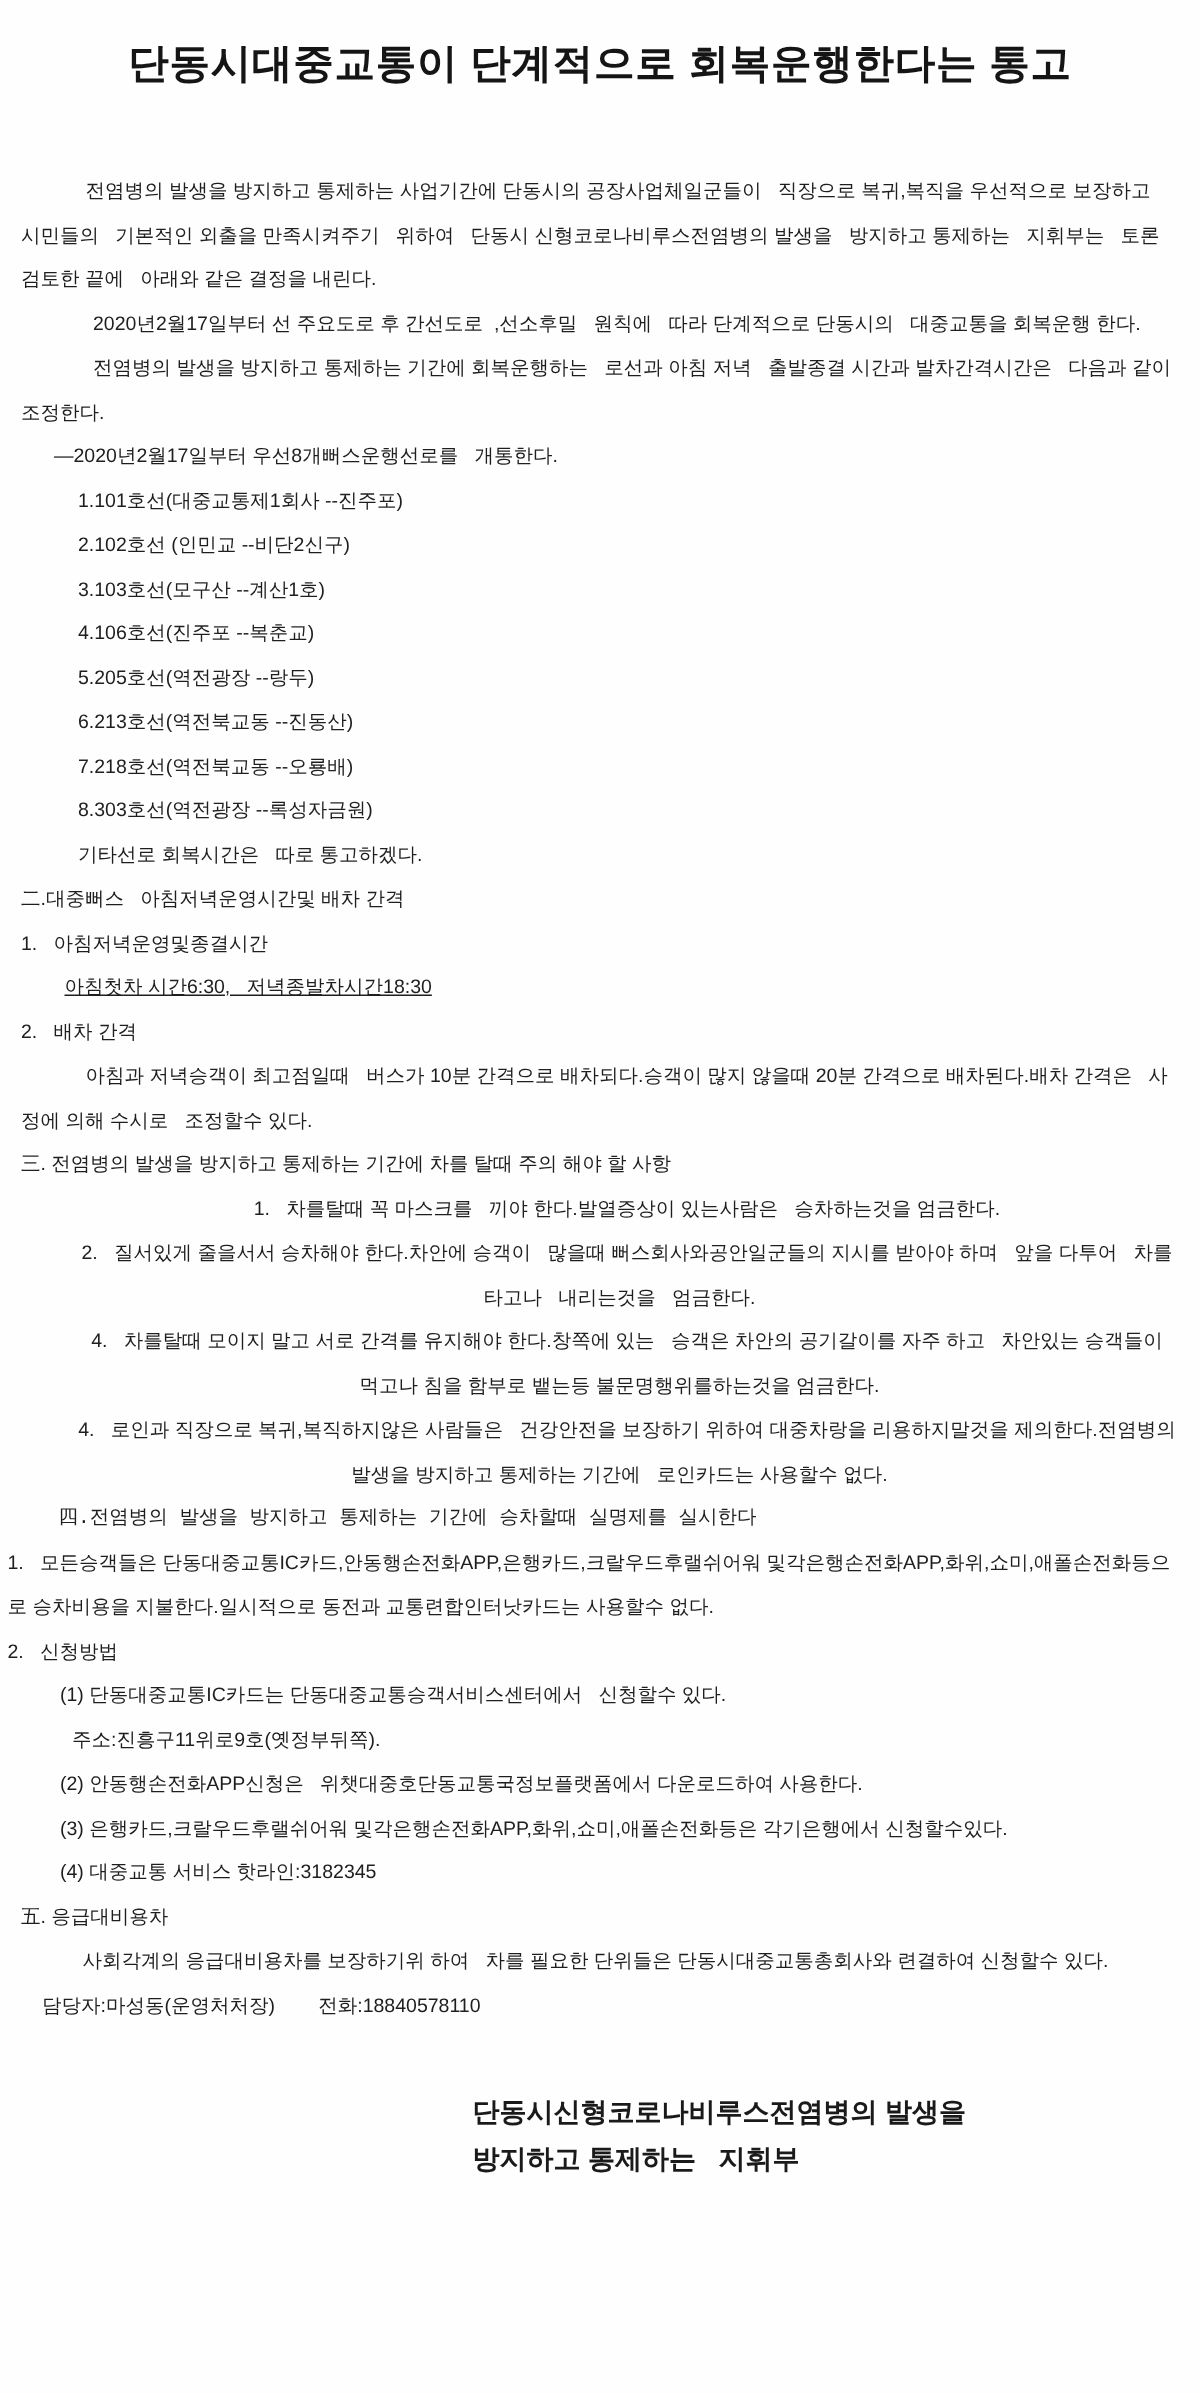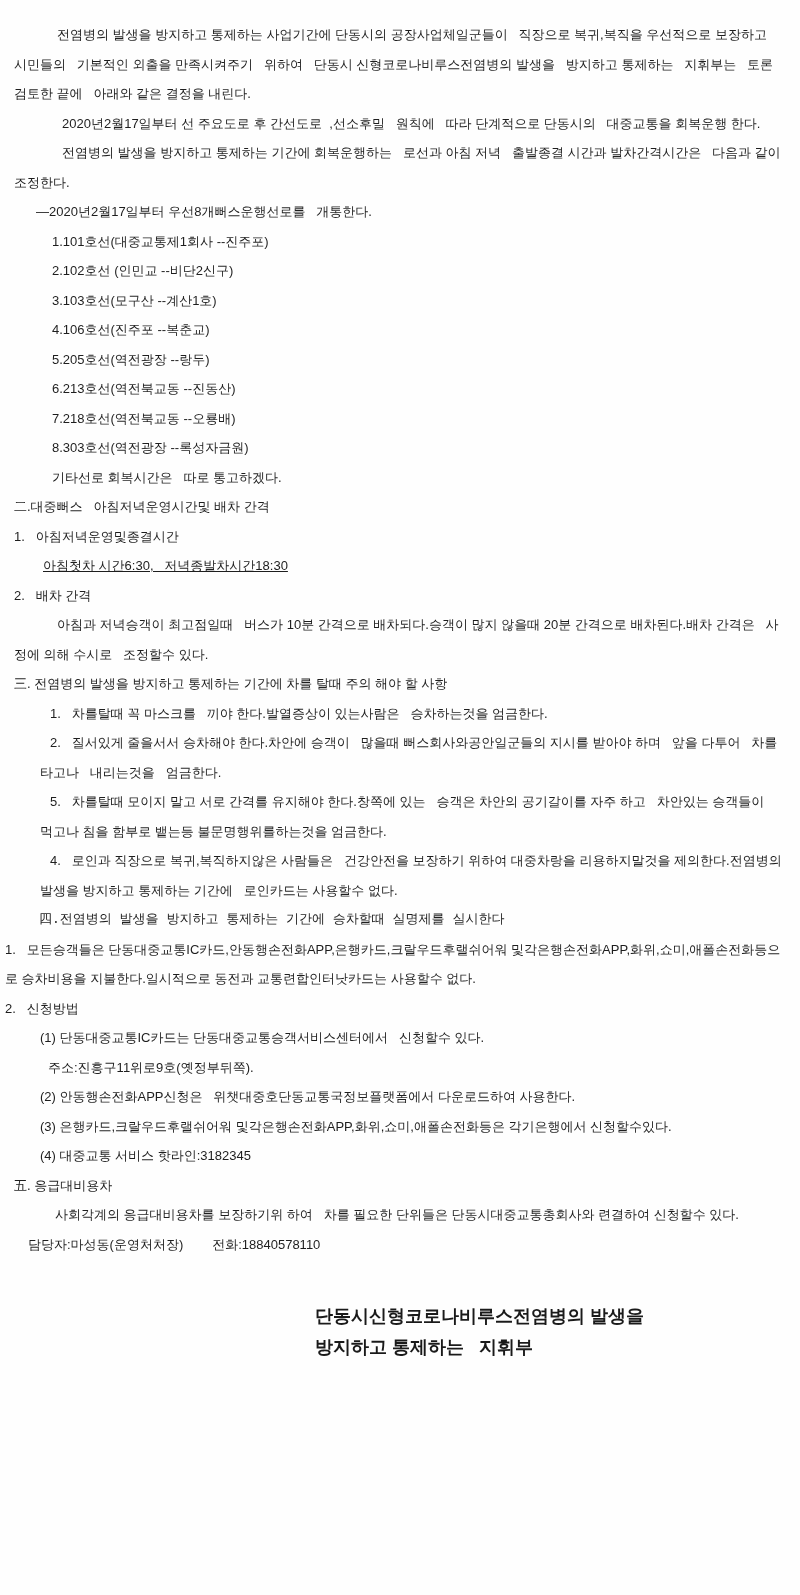--- a/index.html
+++ b/index.html
@@ -31,21 +31,21 @@
     line-height: 29.5px;
     white-space: pre-wrap;
     color: #1e1e1e;
   }
   .ind43   { text-indent: 43px; }
   .ind48   { text-indent: 48px; }
   .dash    { margin-left: 22px; }
   .route   { margin-left: 38px; }
   .sec     { margin-left: 0; }
   .sub29   { margin-left: 29px; text-decoration: underline; }
-  .item    { margin-left: 26px; text-indent: 10px; }
+  .item    { margin-left: 26px; text-indent: 10px; text-align: center; }
   .sec4    { margin-left: 25px; font-family: Liberation Mono, monospace; }
   .flushnum{ margin-left: -9px; }
   .paren   { margin-left: 14px; text-indent: 12px; }
   .addr    { margin-left: 34px; }
   .fivesub { margin-left: 14px; text-indent: 27px; }
   .contact { margin-left: 14px; }
   .signature {
     margin-top: 42px;
     margin-left: 301px;
   }
@@ -55,20 +55,21 @@
     line-height: 31px;
     font-weight: bold;
     color: #1a1a1a;
     white-space: pre-wrap;
   }
 </style>
 </head>
 <body>
 
 <div class="page">
+  <h1 class="title">단동시대중교통이 단계적으로 회복운행한다는 통고</h1>
 
   <p class="line ind43">전염병의 발생을 방지하고 통제하는 사업기간에 단동시의 공장사업체일군들이   직장으로 복귀,복직을 우선적으로 보장하고   시민들의   기본적인 외출을 만족시켜주기   위하여   단동시 신형코로나비루스전염병의 발생을   방지하고 통제하는   지휘부는   토론검토한 끝에   아래와 같은 결정을 내린다.</p>
   <p class="line ind48">2020년2월17일부터 선 주요도로 후 간선도로  ,선소후밀   원칙에   따라 단계적으로 단동시의   대중교통을 회복운행 한다.</p>
   <p class="line ind48">전염병의 발생을 방지하고 통제하는 기간에 회복운행하는   로선과 아침 저녁   출발종결 시간과 발차간격시간은   다음과 같이   조정한다.</p>
   <p class="line dash">—2020년2월17일부터 우선8개뻐스운행선로를   개통한다.</p>
   <p class="line route">1.101호선(대중교통제1회사 --진주포)</p>
   <p class="line route">2.102호선 (인민교 --비단2신구)</p>
   <p class="line route">3.103호선(모구산 --계산1호)</p>
   <p class="line route">4.106호선(진주포 --복춘교)</p>
   <p class="line route">5.205호선(역전광장 --랑두)</p>
@@ -77,21 +78,21 @@
   <p class="line route">8.303호선(역전광장 --록성자금원)</p>
   <p class="line route">기타선로 회복시간은   따로 통고하겠다.</p>
   <p class="line sec">二.대중뻐스   아침저녁운영시간및 배차 간격</p>
   <p class="line sec">1.   아침저녁운영및종결시간</p>
   <p class="line sub29">아침첫차 시간6:30,   저녁종발차시간18:30</p>
   <p class="line sec">2.   배차 간격</p>
   <p class="line ind43">아침과 저녁승객이 최고점일때   버스가 10분 간격으로 배차되다.승객이 많지 않을때 20분 간격으로 배차된다.배차 간격은   사정에 의해 수시로   조정할수 있다.</p>
   <p class="line sec">三. 전염병의 발생을 방지하고 통제하는 기간에 차를 탈때 주의 해야 할 사항</p>
   <p class="line item">1.   차를탈때 꼭 마스크를   끼야 한다.발열증상이 있는사람은   승차하는것을 엄금한다.</p>
   <p class="line item">2.   질서있게 줄을서서 승차해야 한다.차안에 승객이   많을때 뻐스회사와공안일군들의 지시를 받아야 하며   앞을 다투어   차를 타고나   내리는것을   엄금한다.</p>
-  <p class="line item">5.   차를탈때 모이지 말고 서로 간격를 유지해야 한다.창쪽에 있는   승객은 차안의 공기갈이를 자주 하고   차안있는 승객들이   먹고나 침을 함부로 뱉는등 불문명행위를하는것을 엄금한다.</p>
+  <p class="line item">4.   차를탈때 모이지 말고 서로 간격를 유지해야 한다.창쪽에 있는   승객은 차안의 공기갈이를 자주 하고   차안있는 승객들이   먹고나 침을 함부로 뱉는등 불문명행위를하는것을 엄금한다.</p>
   <p class="line item">4.   로인과 직장으로 복귀,복직하지않은 사람들은   건강안전을 보장하기 위하여 대중차랑을 리용하지말것을 제의한다.전염병의 발생을 방지하고 통제하는 기간에   로인카드는 사용할수 없다.</p>
   <p class="line sec4">四.전염병의 발생을 방지하고 통제하는 기간에 승차할때 실명제를 실시한다</p>
   <p class="line flushnum">1.   모든승객들은 단동대중교통IC카드,안동행손전화APP,은행카드,크랄우드후랠쉬어워 및각은행손전화APP,화위,쇼미,애폴손전화등으로 승차비용을 지불한다.일시적으로 동전과 교통련합인터낫카드는 사용할수 없다.</p>
   <p class="line flushnum">2.   신청방법</p>
   <p class="line paren">(1) 단동대중교통IC카드는 단동대중교통승객서비스센터에서   신청할수 있다.</p>
   <p class="line addr">주소:진흥구11위로9호(옛정부뒤쪽).</p>
   <p class="line paren">(2) 안동행손전화APP신청은   위챗대중호단동교통국정보플랫폼에서 다운로드하여 사용한다.</p>
   <p class="line paren">(3) 은행카드,크랄우드후랠쉬어워 및각은행손전화APP,화위,쇼미,애폴손전화등은 각기은행에서 신청할수있다.</p>
   <p class="line paren">(4) 대중교통 서비스 핫라인:3182345</p>
   <p class="line sec">五. 응급대비용차</p>

